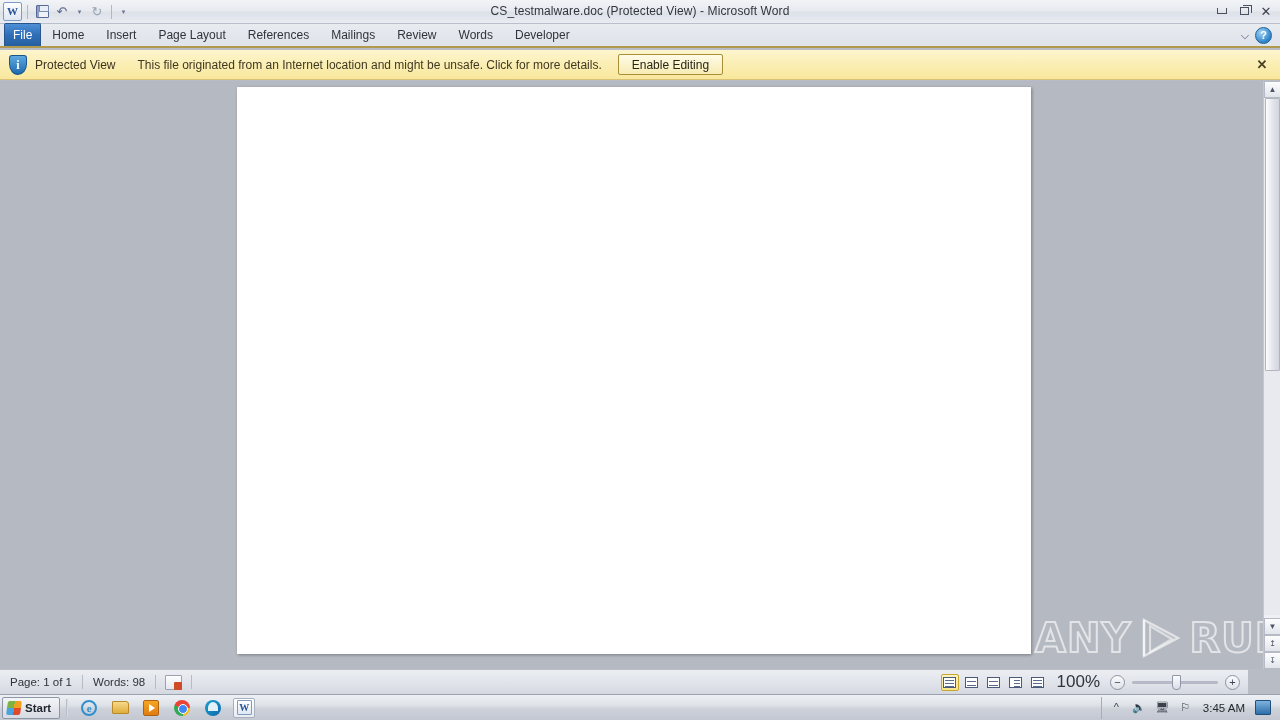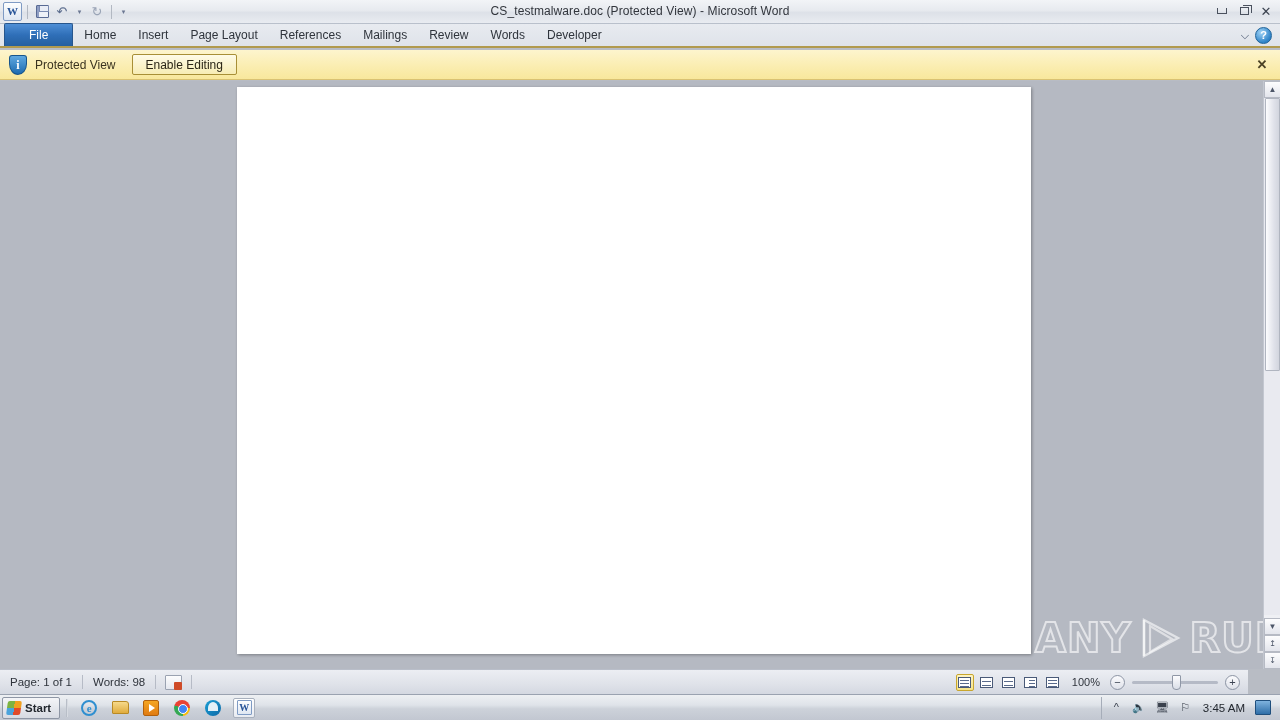--- a/index.html
+++ b/index.html
@@ -65,21 +65,21 @@
     border-bottom: 2px solid #b19a4e;
     display: flex; align-items: flex-end;
   }
   .tab {
     height: 22px; padding: 0 11px; display: flex; align-items: center;
     font-size: 12px; color: #2f343c; white-space: nowrap;
   }
   .tab.file {
     background: linear-gradient(to bottom, #4f8fd6 0%, #2f6fb8 50%, #255f9f 100%);
     color: #ffffff; border: 1px solid #27568d; border-bottom: none;
-    border-radius: 2px 2px 0 0; margin-left: 4px; padding: 0 24px; height: 23px;
+    border-radius: 2px 2px 0 0; margin-left: 4px; padding: 0 8px; height: 23px;
   }
   .ribbon-right { margin-left: auto; display:flex; align-items:center; gap:6px; padding-right: 8px; padding-bottom:2px;}
   .chev-up { color:#5d6a80; font-size: 11px; }
   .help-btn {
     width: 17px; height: 17px; border-radius: 50%;
     background: radial-gradient(circle at 35% 30%, #9fd2f5, #2f84c9 70%);
     border: 1px solid #1f6399; color:#fff; font-size: 11px; font-weight: bold;
     display:flex; align-items:center; justify-content:center; line-height:1;
   }
 
@@ -168,21 +168,21 @@
     width: 17px; height: 15px; margin: 0 9px; position: relative;
     background: linear-gradient(to bottom,#fcfcfd,#e5e8ef);
     border: 1px solid #9aa2b1; border-radius: 1px;
   }
   .sb-proof::after { content:""; position:absolute; right:-1px; bottom:-1px; width:8px; height:8px; background:#cf4b28; border-radius:1px;}
   .sb-right { margin-left: auto; display:flex; align-items:center; gap: 4px; padding-right: 8px; }
   .viewbtn { width: 18px; height: 17px; display:flex; align-items:center; justify-content:center; }
   .viewbtn.active { border: 1px solid #c8a62e; background: linear-gradient(to bottom,#fdf3c2,#f6e489); border-radius:2px; }
   .vb-glyph { width: 13px; height: 11px; border: 1px solid #4a5a78; background:#fff; position:relative; }
   .vb-glyph i { position:absolute; left:1px; right:1px; height:1px; background:#5a6b8c; display:block;}
-  .zoomlevel { font-size: 11px; color: #2f343c; padding: 0 6px; }
+  .zoomlevel { font-size: 17px; color: #2f343c; padding: 0 6px; }
   .zoomcircle {
     width: 15px; height: 15px; border-radius: 50%;
     border: 1px solid #8c94a4; background: linear-gradient(to bottom,#fbfbfd,#dfe2ea);
     display:flex; align-items:center; justify-content:center;
     font-size: 11px; color: #3d4554; line-height: 1;
   }
   .zoomtrack { width: 86px; height: 3px; background: #b5bac6; border-radius:2px; position: relative; margin: 0 3px;}
   .zoomthumb {
     position:absolute; left: 40px; top: -6px; width: 9px; height: 15px;
     background: linear-gradient(to bottom,#fcfcfe,#dadee7); border: 1px solid #8f97a6;
@@ -290,20 +290,21 @@
       <span class="chev-up">⌵</span>
       <span class="help-btn">?</span>
     </div>
   </div>
 
   <div class="pvbar">
     <div class="pv-shield">
       <span>i</span>
     </div>
     <div class="pv-title">Protected View</div>
+    <div class="pv-msg">This file originated from an Internet location and might be unsafe. Click for more details.</div>
     <div class="pv-enable">Enable Editing</div>
     <div class="pv-close">✕</div>
   </div>
 
   <div class="docarea">
     <div class="page"></div>
   </div>
 
   <div class="watermark">
     <span class="wm-text">ANY</span>

